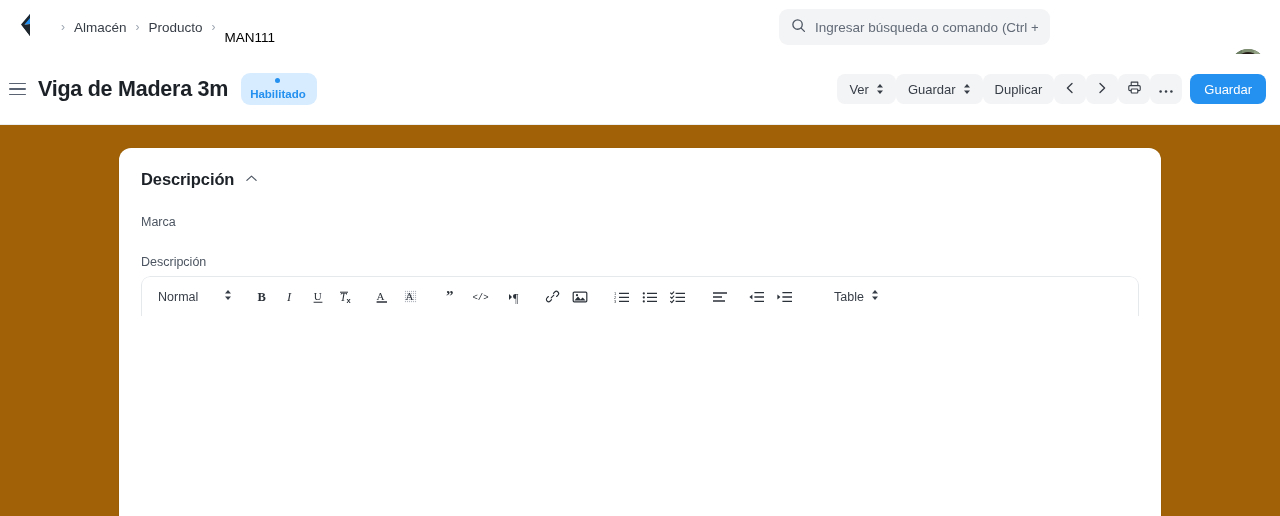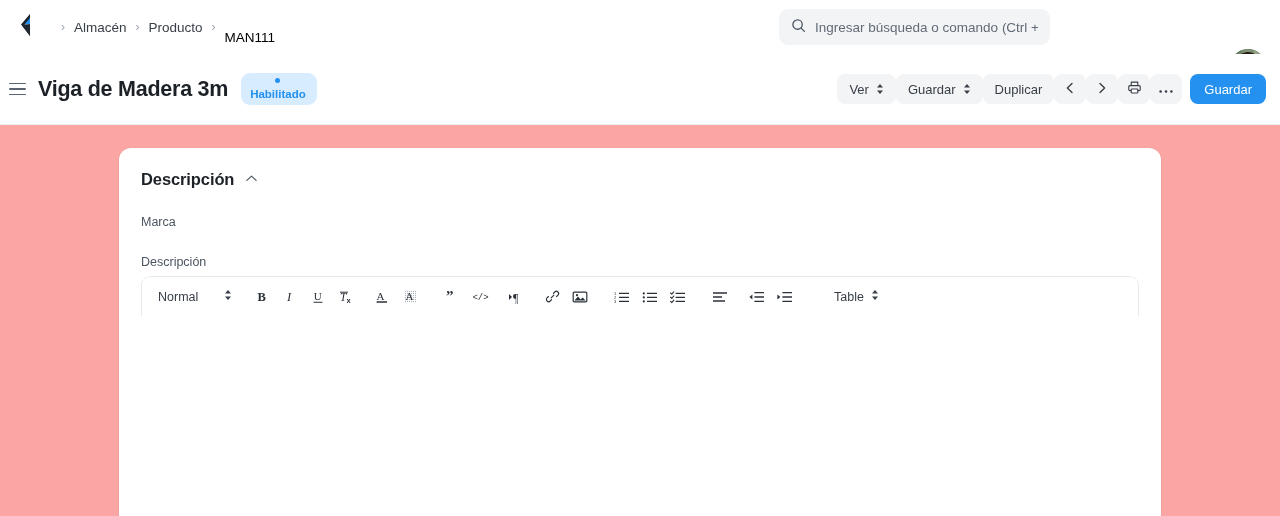--- a/index.html
+++ b/index.html
@@ -199,21 +199,21 @@
     color: #ffffff;
     font-weight: 500;
     padding: 0 14px;
     margin-left: 8px;
   }
   .sort-icon { display: inline-flex; flex-direction: column; gap: 2px; align-items: center; }
 
   
   .page-body {
     height: calc(516px - 54px - 71px);
-    background: #fca5a5;
+    background: #a16207;
     padding-top: 23px;
     overflow: hidden;
   }
   .card {
     width: 1042px;
     margin: 0 auto;
     background: #ffffff;
     border-radius: 12px;
     box-shadow: 0 1px 2px rgba(17,24,39,0.055), 0 0 0 1px rgba(17,24,39,0.025);
     padding: 22px 22px 0 22px;

